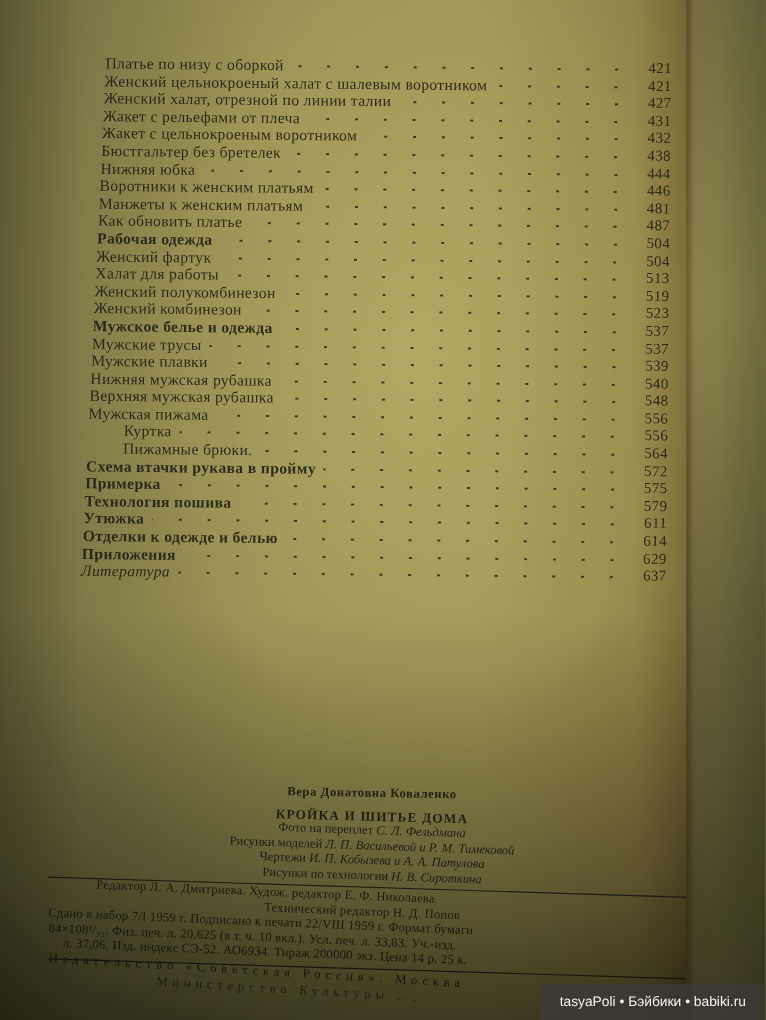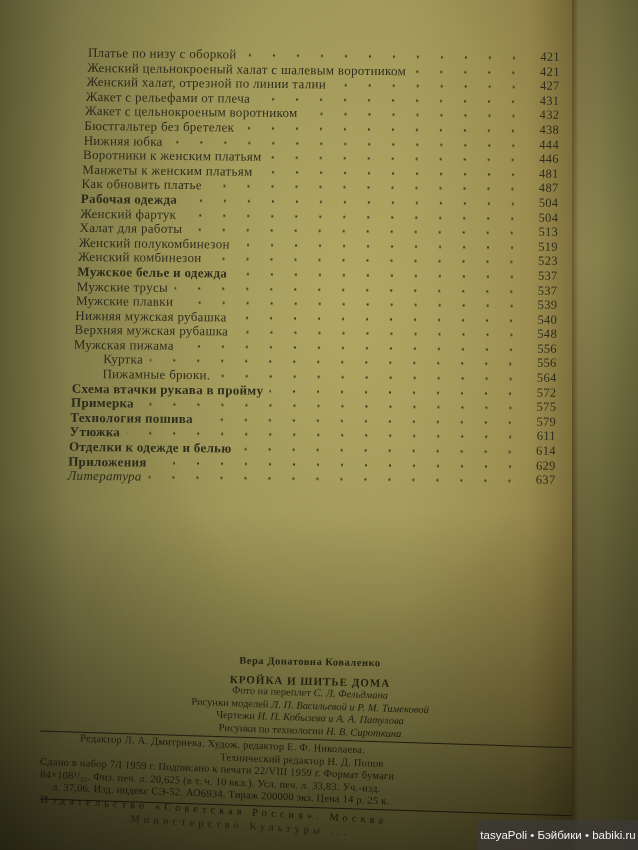--- a/index.html
+++ b/index.html
@@ -57,21 +57,21 @@
   }
   .colophon .line { white-space:nowrap; position:relative; }
   .c-author { text-align:center; font-weight:bold; letter-spacing:0.5px; transform:rotate(1deg); }
   .c-title { text-align:center; font-weight:bold; letter-spacing:1px; font-size:11px; margin-top:6px; transform:rotate(1.5deg); }
   .c-credit { text-align:center; font-style:italic; transform:rotate(2deg); }
   .c-credit span.role { font-style:normal; }
   .rule { height:1px; background:#2a2818; margin:2px 0; transform:rotate(1.8deg); }
   .c-small { transform:rotate(2.4deg); letter-spacing:0.2px; }
   .c-pub { letter-spacing:4px; transform:rotate(3.5deg); margin-top:2px; }
   .watermark {
-    position:absolute; right:0; bottom:0; height:30px; width:160px;
+    position:absolute; right:0; bottom:0; height:30px; width:188px;
     background:rgba(60,58,55,0.75); color:#f1f1f1;
     font-family:"Liberation Sans", "DejaVu Sans", sans-serif;
     font-size:11.5px; line-height:30px; text-align:center;
   }
   .vignette {
     position:absolute; left:0; top:0; width:638px; height:850px; pointer-events:none;
     background: radial-gradient(ellipse at 55% 35%, rgba(0,0,0,0) 40%, rgba(0,0,0,0.28) 100%);
   }
 </style>
 </head>

